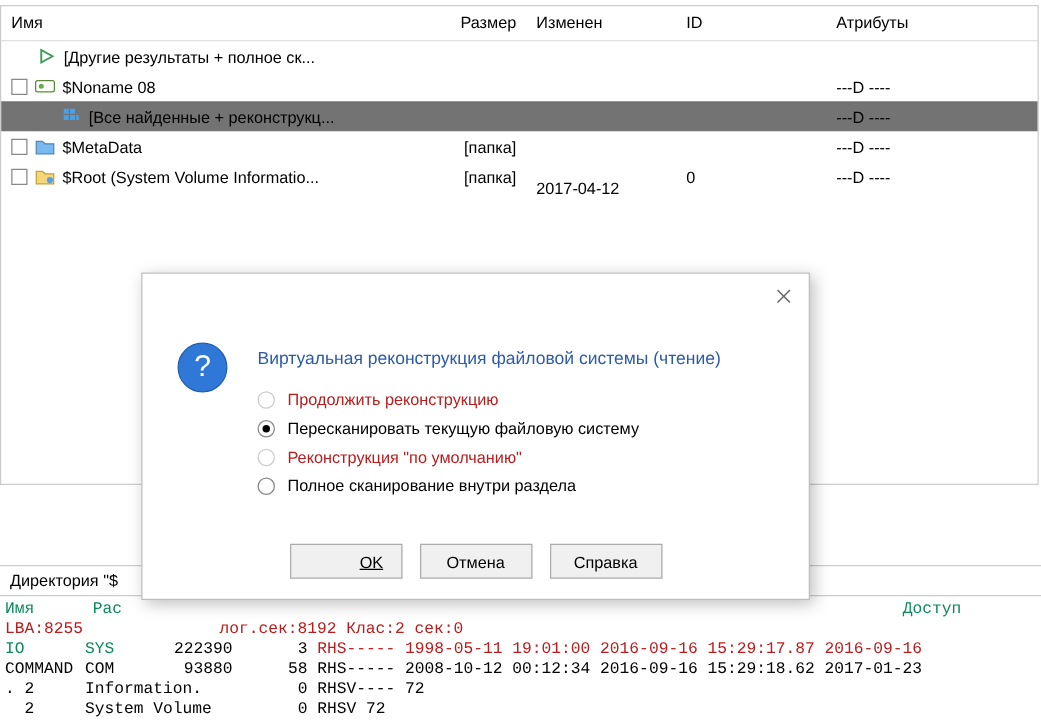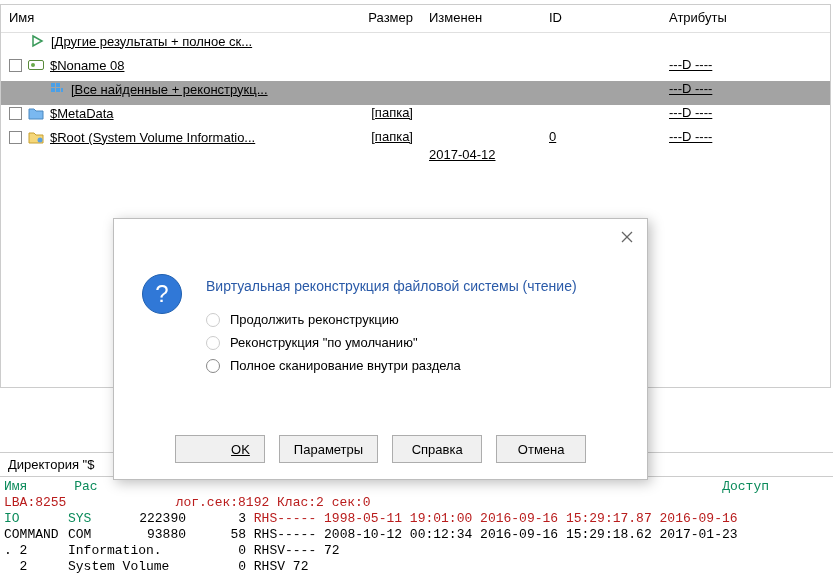--- a/index.html
+++ b/index.html
@@ -6,22 +6,22 @@
 body { font-family: "Segoe UI", Tahoma, sans-serif; font-size: 13px; background: #fff; color: #000; width: 833px; height: 578px; overflow: hidden; position: relative; }
 .main-panel { border: 1px solid #ccc; width: 831px; position: absolute; top: 4px; left: 0; }
 .table-header { display: flex; height: 28px; border-bottom: 1px solid #e0e0e0; }
 .table-header > div { padding: 5px 8px; font-size: 13px; }
 .col-name { width: 350px; }
 .col-size { width: 70px; text-align: right; }
 .col-mod { width: 120px; }
 .col-id { width: 120px; }
 .col-attr { width: 120px; }
 .rows { }
-.row { display: flex; height: 24px; align-items: flex-start; text-decoration: underline; }
-.row.selected { background: #a3a3a3; }
+.row { display: flex; height: 24px; align-items: center; }
+.row.selected { background: #737373; }
 .row .cell-name { width: 350px; display: flex; align-items: center; padding-left: 8px; }
 .row .cell-size { width: 70px; text-align: right; padding-right: 8px; }
 .row .cell-mod { width: 120px; padding-left: 8px; margin-top: 18px; }
 .row .cell-id { width: 120px; padding-left: 8px; }
 .row .cell-attr { width: 120px; padding-left: 8px; }
 .indent0 { margin-left: 20px; }
 .indent1 { margin-left: 40px; }
 .chk { width: 13px; height: 13px; border: 1px solid #888; margin-right: 6px; flex-shrink: 0; }
 .icon { width: 16px; height: 16px; margin-right: 6px; flex-shrink: 0; display: inline-flex; align-items: center; justify-content: center; }
 .icon-play svg { width: 14px; height: 14px; }
@@ -41,21 +41,21 @@
 .dialog { position: absolute; left: 113px; top: 218px; width: 535px; height: 262px; background: #fff; border: 1px solid #bdbdbd; box-shadow: 3px 3px 12px rgba(0,0,0,0.25); }
 .dialog-close { position: absolute; right: 10px; top: 8px; width: 20px; height: 20px; display: flex; align-items: center; justify-content: center; color: #888; font-size: 14px; cursor: pointer; }
 .dialog-body { padding: 55px 20px 20px 28px; display: flex; }
 .q-icon { width: 40px; height: 40px; border-radius: 50%; background: #3078d7; color: #fff; display: flex; align-items: center; justify-content: center; font-size: 24px; font-weight: 400; flex-shrink: 0; border: 1px solid #2060b0; }
 .dlg-content { margin-left: 24px; }
 .dlg-title { color: #2a5aa8; font-size: 14px; margin-bottom: 18px; margin-top: 4px; }
 .radio-item { display: flex; align-items: center; margin-bottom: 8px; font-size: 13px; }
 .radio { width: 14px; height: 14px; border: 1px solid #888; border-radius: 50%; margin-right: 10px; position: relative; flex-shrink: 0; }
 .radio.disabled { border-color: #ccc; }
 .radio.checked::after { content: ""; position: absolute; left: 3px; top: 3px; width: 6px; height: 6px; background: #000; border-radius: 50%; }
-.radio-item.disabled { color: #000000; }
+.radio-item.disabled { color: #b91c1c; }
 .dlg-buttons { position: absolute; bottom: 16px; left: 0; width: 100%; display: flex; justify-content: center; gap: 14px; }
 .btn { min-width: 90px; height: 28px; border: 1px solid #adadad; background: #f0f0f0; font-size: 13px; cursor: pointer; padding: 0 14px; }
 .btn.default { text-decoration: underline; text-align: right; }
 </style>
 </head>
 <body>
 
 <div class="main-panel">
   <div class="table-header">
     <div class="col-name">Имя</div>
@@ -224,29 +224,32 @@
       </svg>
   </div>
   <div class="dialog-body">
     <div class="q-icon">?</div>
     <div class="dlg-content">
       <div class="dlg-title">Виртуальная реконструкция файловой системы (чтение)</div>
       <div class="radio-item disabled">
         <span class="radio disabled"></span>
         <span>Продолжить реконструкцию</span>
       </div>
+      <div class="radio-item">
+        <span class="radio checked"></span>
+        <span>Пересканировать текущую файловую систему</span>
+      </div>
       <div class="radio-item disabled">
         <span class="radio disabled"></span>
         <span>Реконструкция "по умолчанию"</span>
       </div>
       <div class="radio-item">
         <span class="radio"></span>
         <span>Полное сканирование внутри раздела</span>
       </div>
     </div>
   </div>
   <div class="dlg-buttons">
     <button class="btn default">OK</button>
-    <button class="btn">Параметры</button>
+    <button class="btn">Отмена</button>
     <button class="btn">Справка</button>
-    <button class="btn">Отмена</button>
   </div>
 </div>
 
 </body></html>

